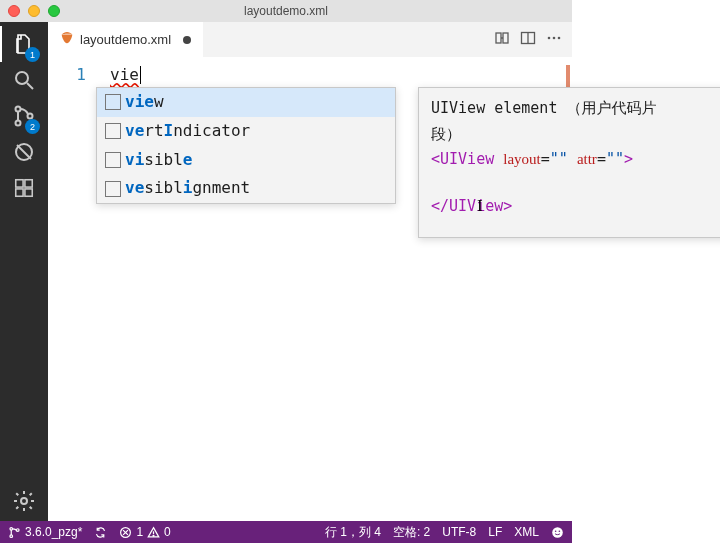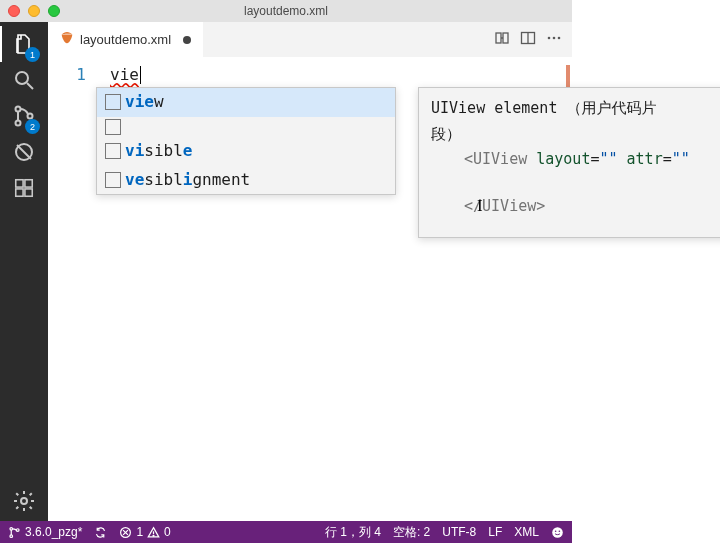--- a/index.html
+++ b/index.html
@@ -45,22 +45,22 @@
   
   .sug-popup { position: absolute; left: 48px; top: 30px; width: 300px; background: #f3f3f3; border: 1px solid #c8c8c8; box-shadow: 0 2px 8px rgba(0,0,0,0.15); font-family: Menlo, Consolas, monospace; }
   .sug-item { display: flex; align-items: center; gap: 4px; padding: 2px 8px; font-size: 16px; line-height: 1.55; color: #1d1d1d; }
   .sug-item.selected { background: #d6e8fa; }
   .sug-kind { width: 16px; height: 16px; border: 1px solid #777; display: inline-block; }
   .match { color: #0066bf; font-weight: 600; }
 
   
   .docs-popup { position: absolute; left: 370px; top: 30px; width: 335px; background: #f3f3f3; border: 1px solid #c8c8c8; box-shadow: 0 2px 8px rgba(0,0,0,0.15); padding: 8px 12px 18px 12px; font-family: Menlo, Consolas, monospace; font-size: 15px; line-height: 1.7; }
   .docs-desc { color: #1d1d1d; }
-  .docs-tag { color: #737373; margin-left: 33px; }
-  .docs-attr { color: #14532d; }
+  .docs-tag { color: #a21caf; }
+  .docs-attr { color: #b91c1c; font-family: Liberation Serif, serif; }
   .docs-eq { color: #1d1d1d; }
   .docs-str { color: #0451a5; }
   .text-cursor { position: absolute; bottom: -2px; left: 46px; font-size: 17px; color: #000; font-family: serif; }
 
   
   .statusbar { height: 22px; background: #68217a; color: #ffffff; display: flex; align-items: center; font-size: 12px; padding: 0 8px; gap: 12px; }
   .statusbar .left, .statusbar .right { display: flex; align-items: center; gap: 12px; }
   .statusbar .right { margin-left: auto; text-align: right; }
   .sb-item { display: flex; align-items: center; gap: 4px; }
   .sb-ic { width: 13px; height: 13px; }
@@ -170,20 +170,21 @@
         </div>
         <div class="minimap-glyph"></div>
 
         <div class="sug-popup">
           <div class="sug-item selected">
             <span class="sug-kind"></span>
             <span><span class="match">vie</span><span>w</span></span>
           </div>
           <div class="sug-item">
             <span class="sug-kind"></span>
+            <span><span class="match">ve</span><span>rt</span><span class="match">I</span><span>ndicator</span></span>
           </div>
           <div class="sug-item">
             <span class="sug-kind"></span>
             <span><span class="match">vi</span><span>sibl</span><span class="match">e</span></span>
           </div>
           <div class="sug-item">
             <span class="sug-kind"></span>
             <span><span class="match">ve</span><span>sibl</span><span class="match">i</span><span>gnment</span></span>
           </div>
         </div>

